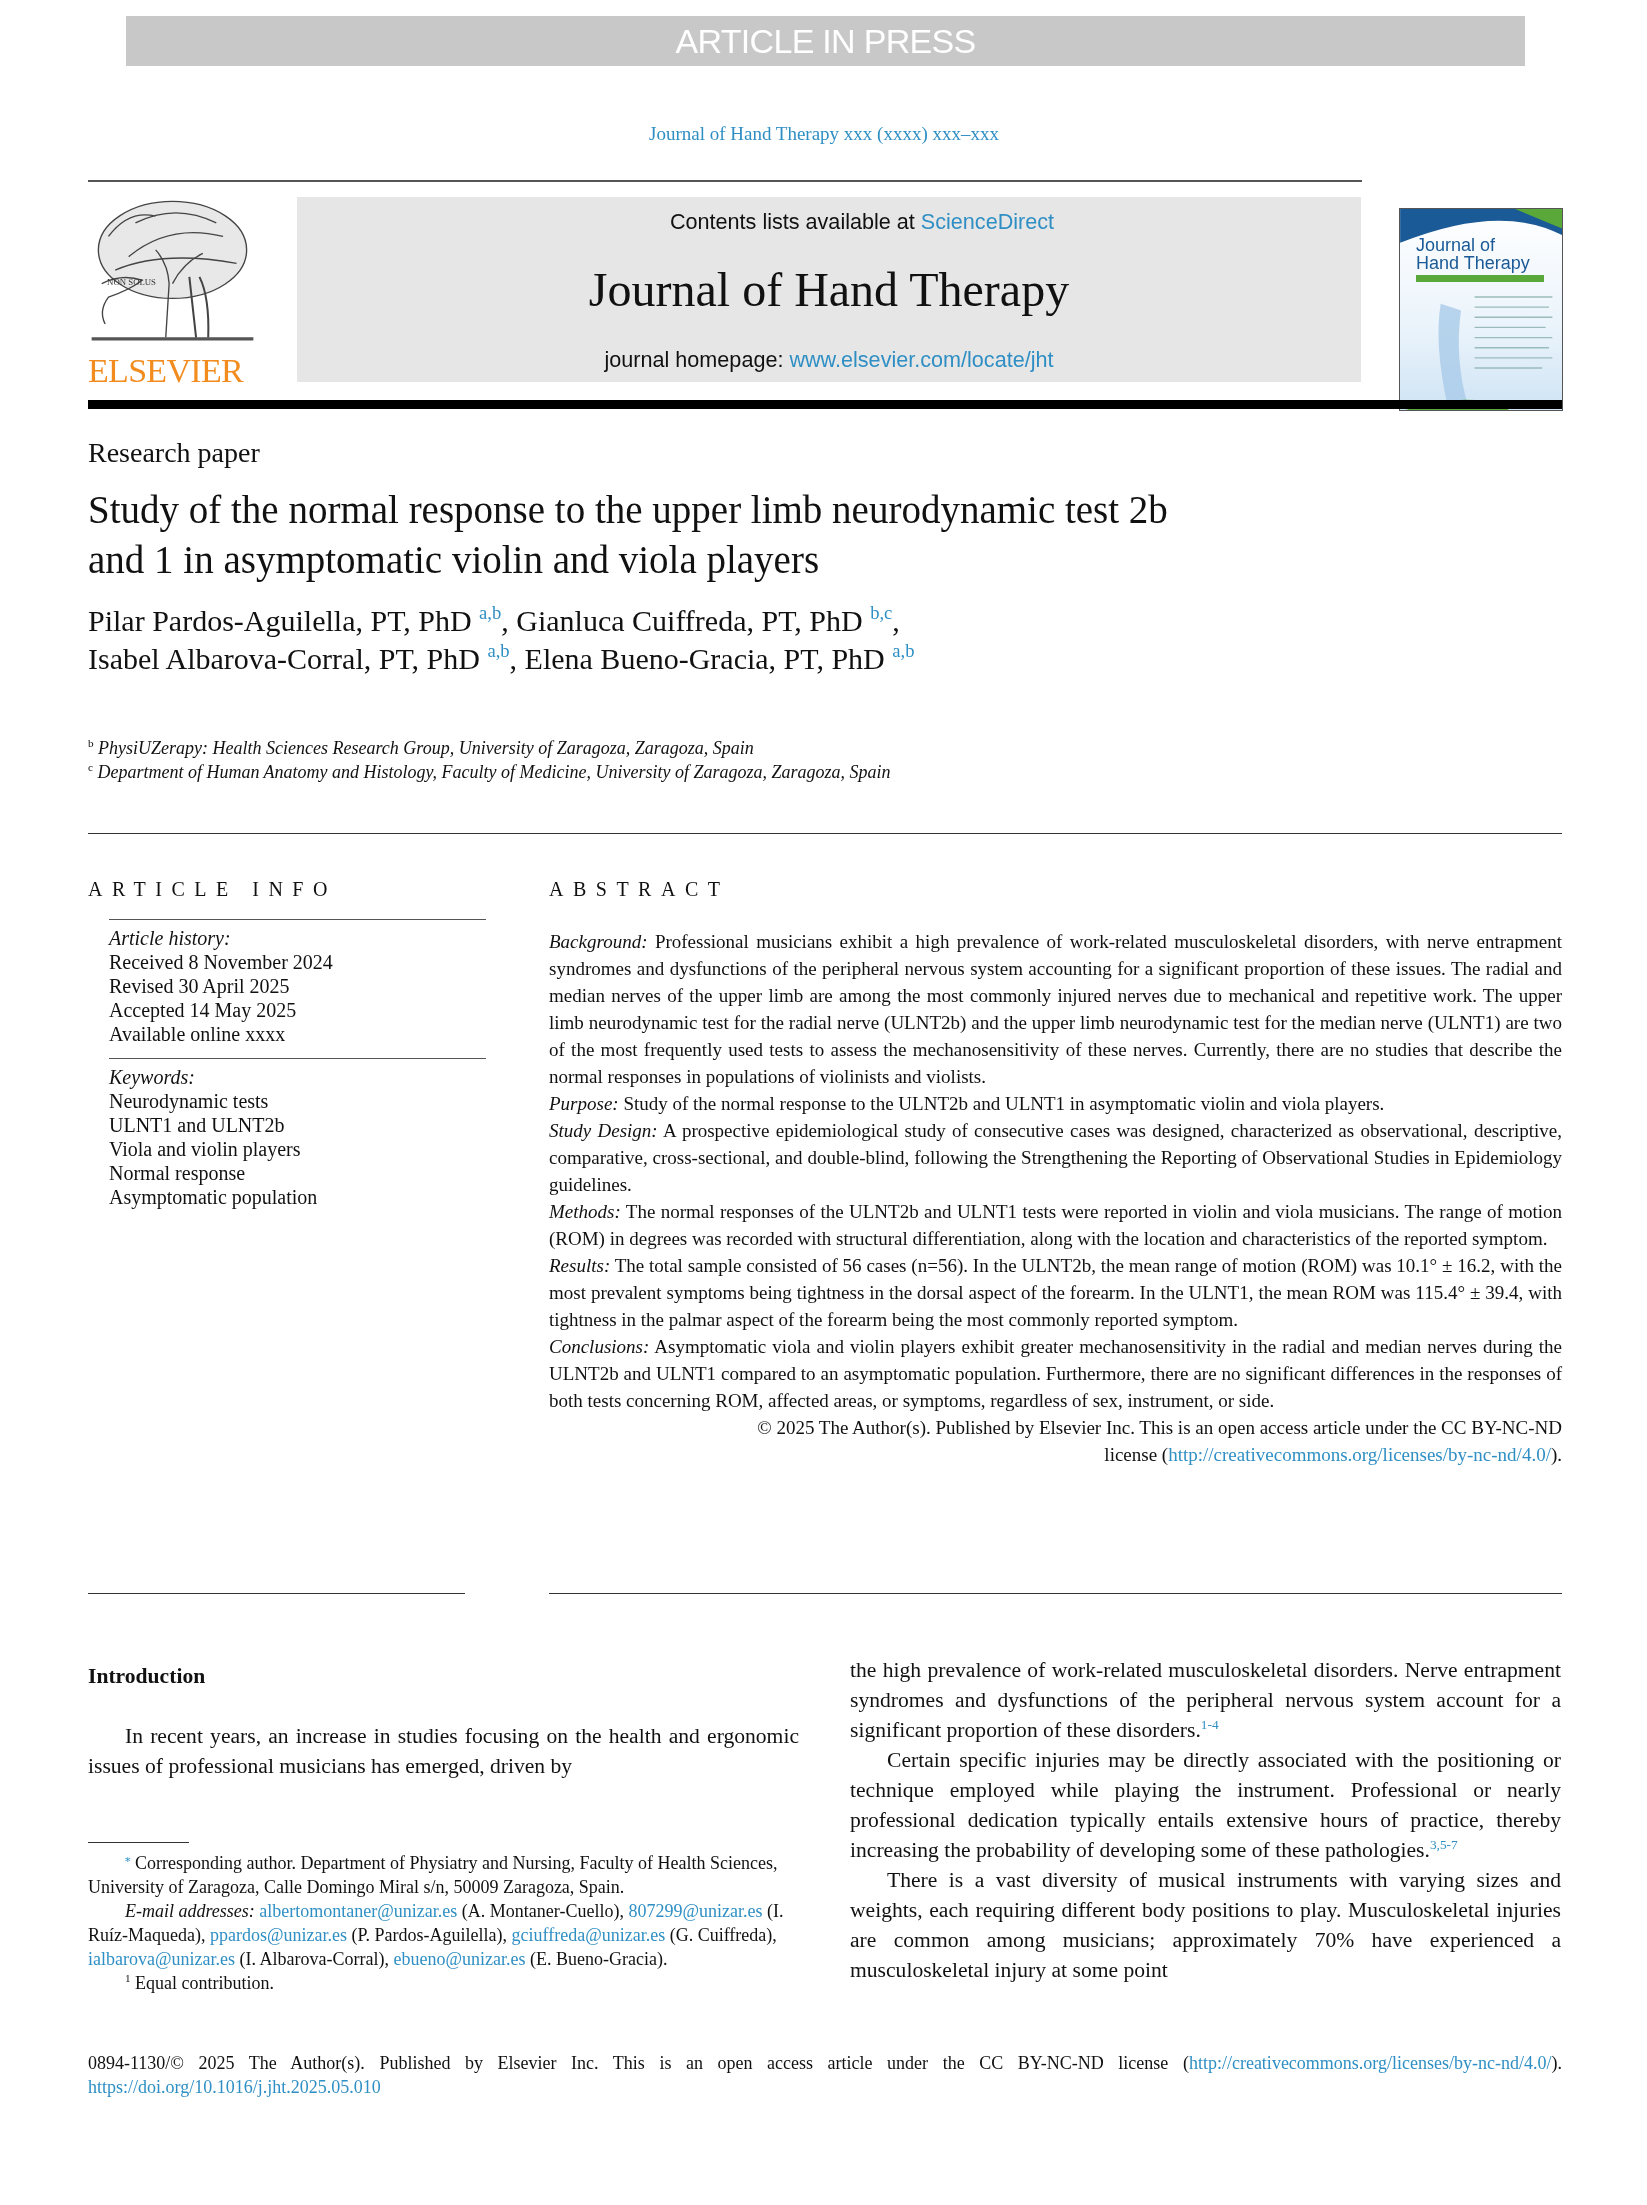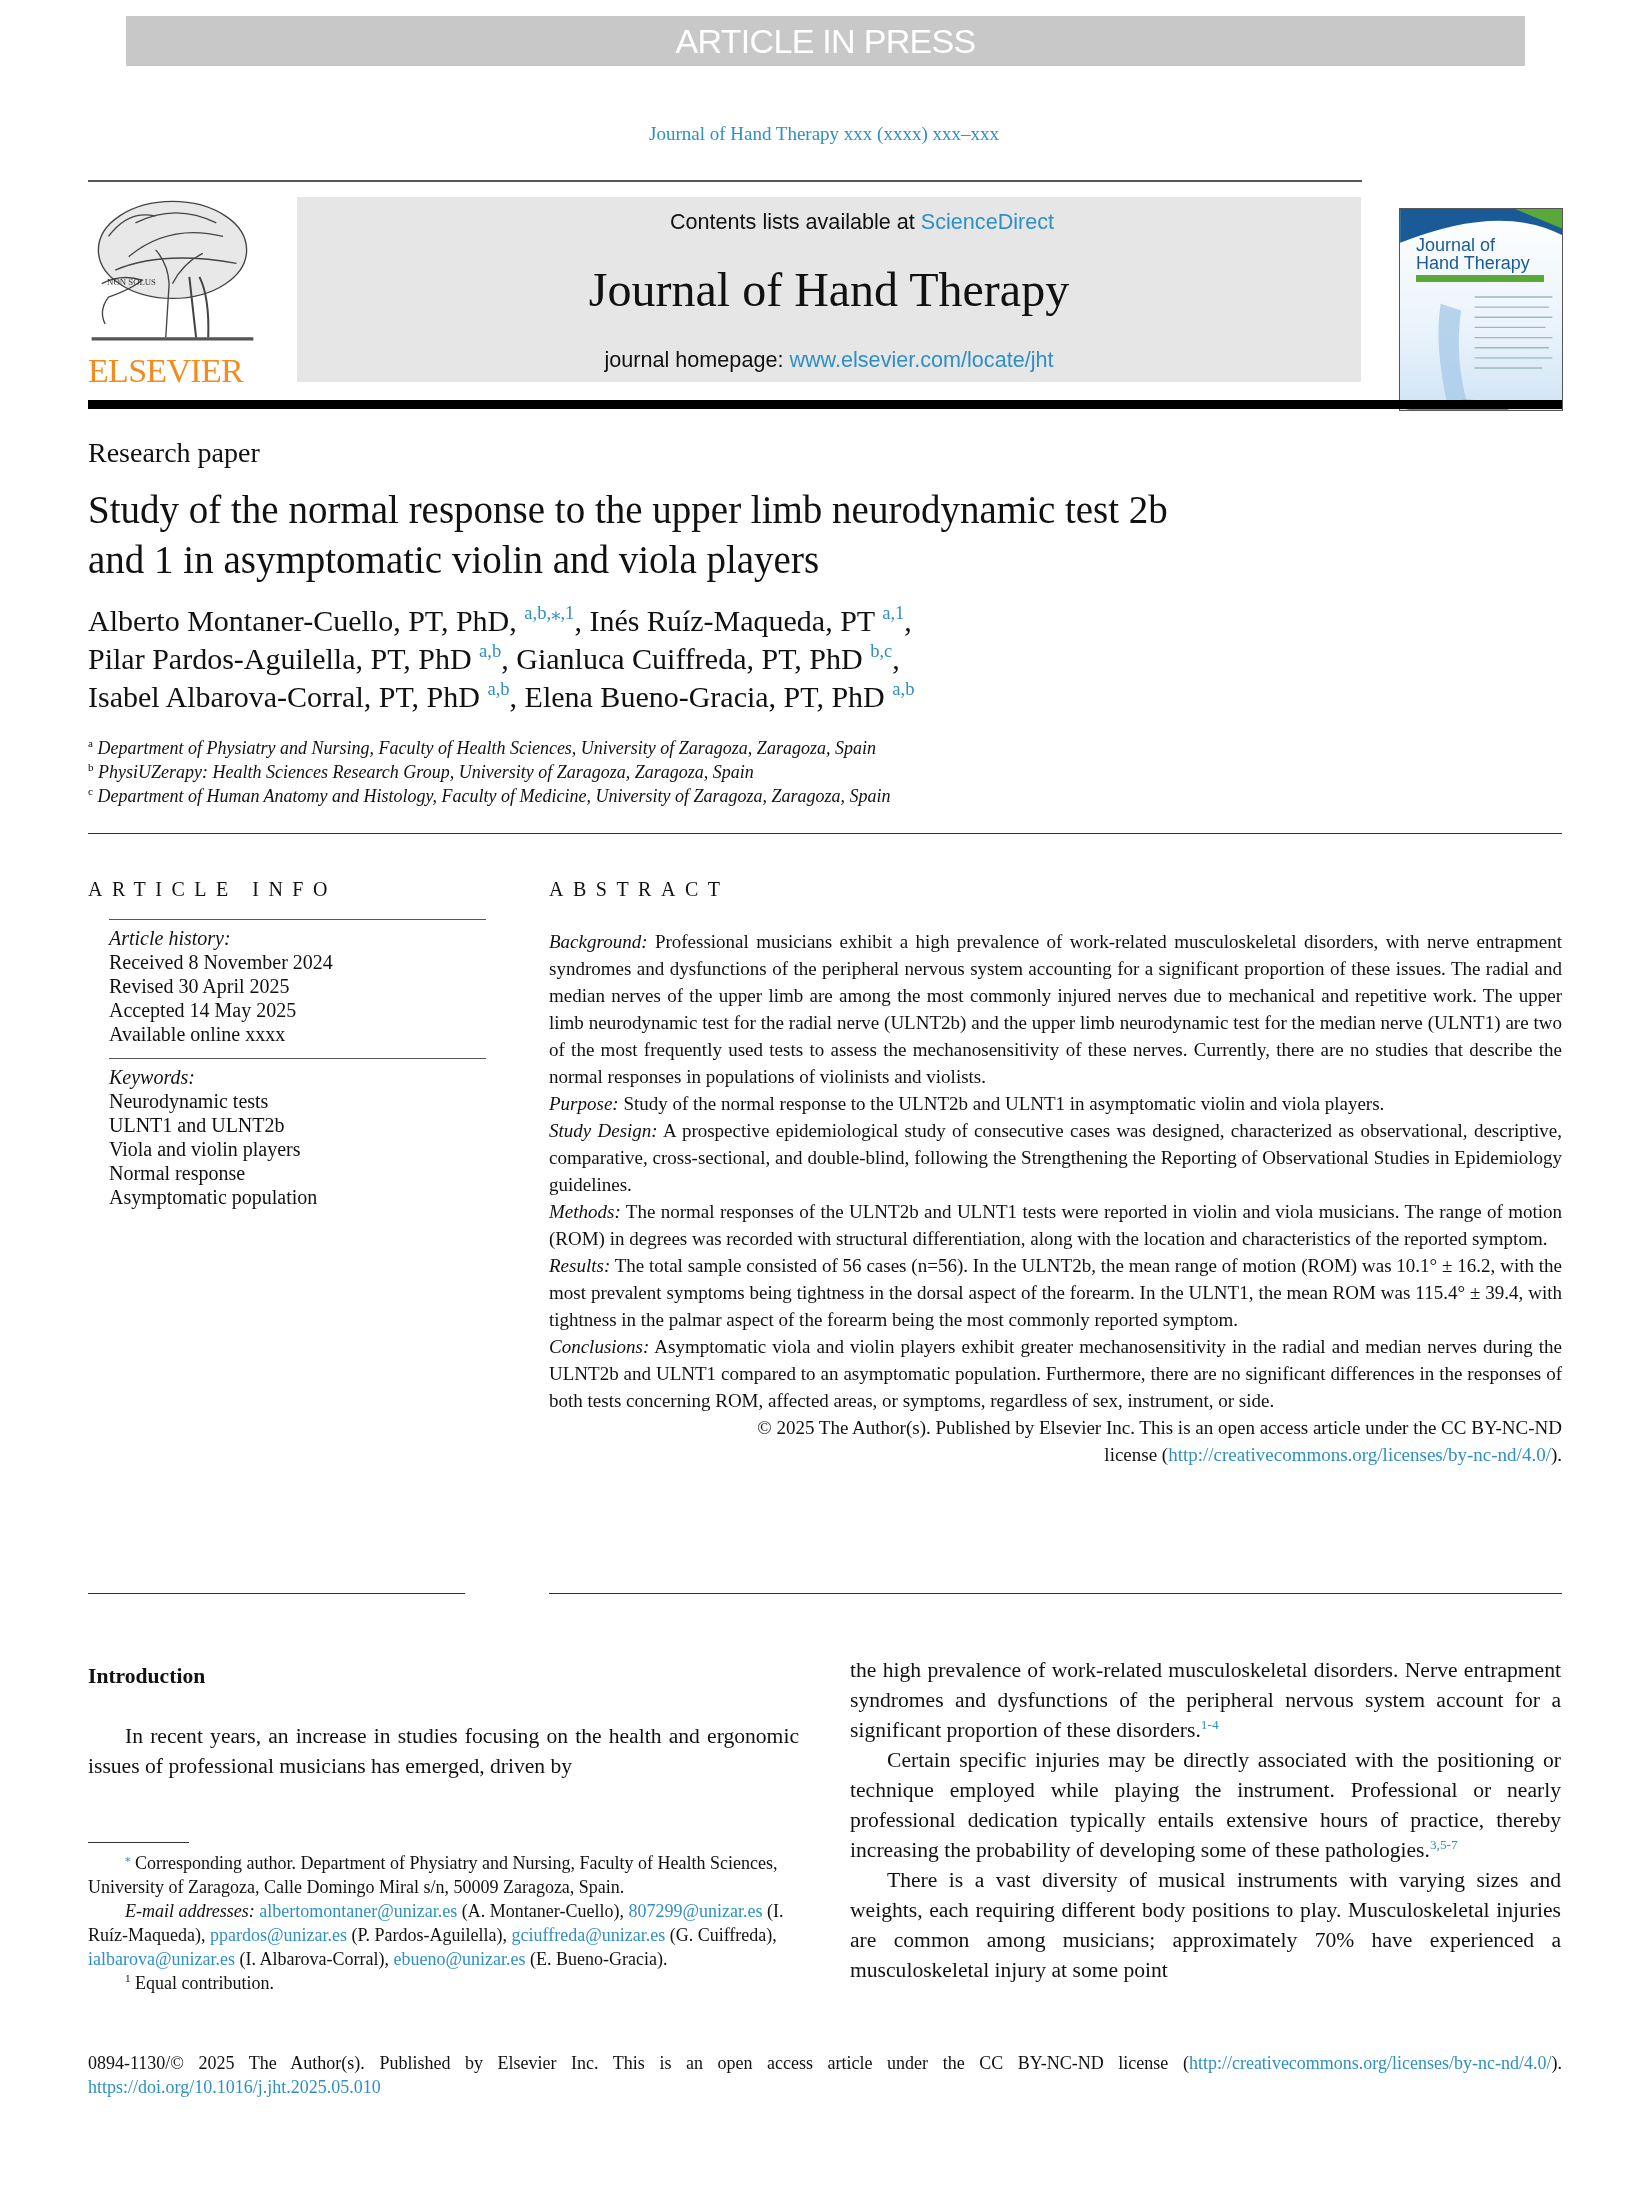--- a/index.html
+++ b/index.html
@@ -120,32 +120,28 @@
 <div class="abs rule-thick"></div>
 
 <div class="abs article-type">Research paper</div>
 <div class="abs title">
   <div>Study of the normal response to the upper limb neurodynamic test 2b</div>
   <div>and 1 in asymptomatic violin and viola players</div>
 </div>
 
 <div class="abs authors">
   <div>
-    <span>Alberto Montaner-Cuello, PT, PhD, </span><sup class="link">a,b,⁎,1</sup><span>, </span><span>Inés Ruíz-Maqueda, PT </span><sup class="link">a,1</sup><span>,</span>
-  </div>
-  <div>
     <span>Pilar Pardos-Aguilella, PT, PhD </span><sup class="link">a,b</sup><span>, </span><span>Gianluca Cuiffreda, PT, PhD </span><sup class="link">b,c</sup><span>,</span>
   </div>
   <div>
     <span>Isabel Albarova-Corral, PT, PhD </span><sup class="link">a,b</sup><span>, </span><span>Elena Bueno-Gracia, PT, PhD </span><sup class="link">a,b</sup>
   </div>
 </div>
 
 <div class="abs affils">
-  <div><sup>a</sup> <span>Department of Physiatry and Nursing, Faculty of Health Sciences, University of Zaragoza, Zaragoza, Spain</span></div>
   <div><sup>b</sup> <span>PhysiUZerapy: Health Sciences Research Group, University of Zaragoza, Zaragoza, Spain</span></div>
   <div><sup>c</sup> <span>Department of Human Anatomy and Histology, Faculty of Medicine, University of Zaragoza, Zaragoza, Spain</span></div>
 </div>
 
 <div class="abs rule-mid"></div>
 
 <div class="abs sec-head info-head">ARTICLE INFO</div>
 <div class="abs info-col">
   <div class="info-rule" style="margin-bottom:5.4px;"></div>
   <div class="it">Article history:</div>

